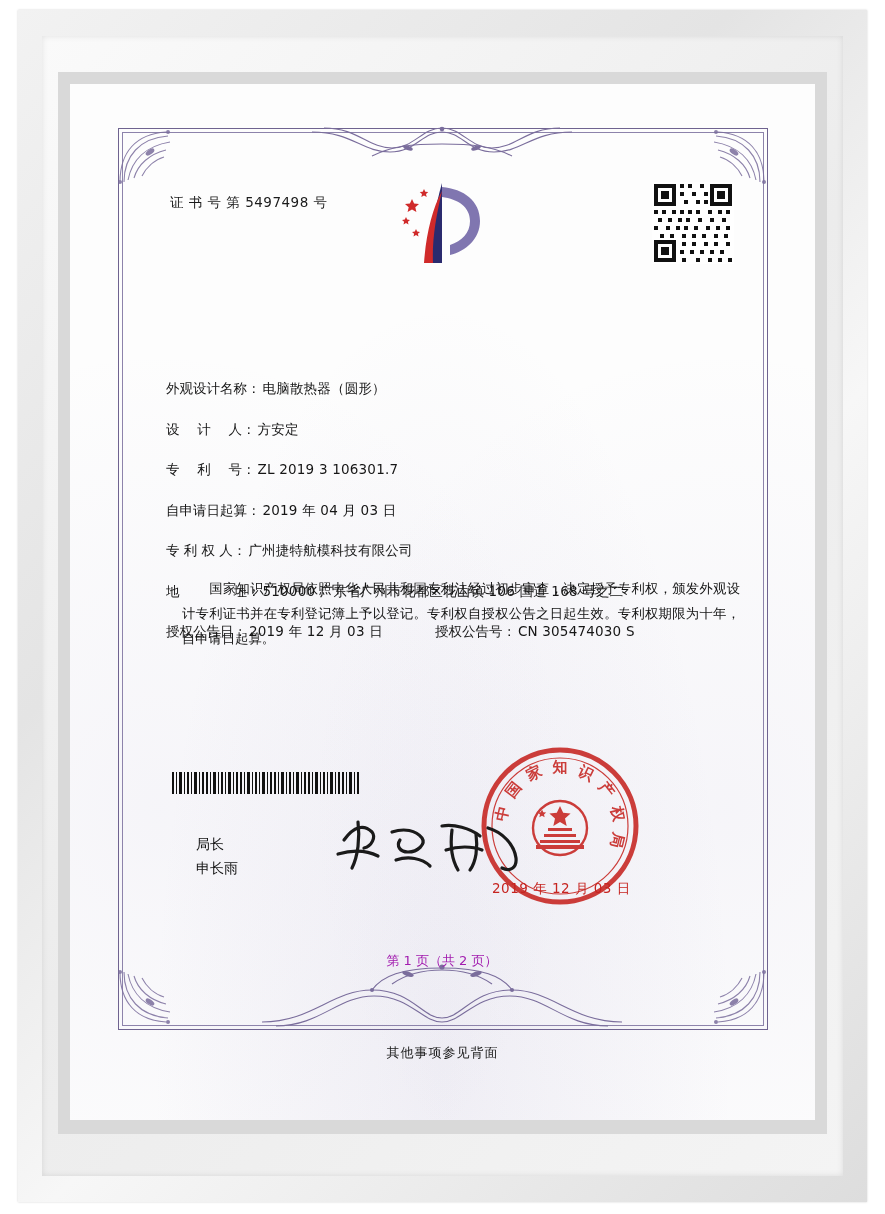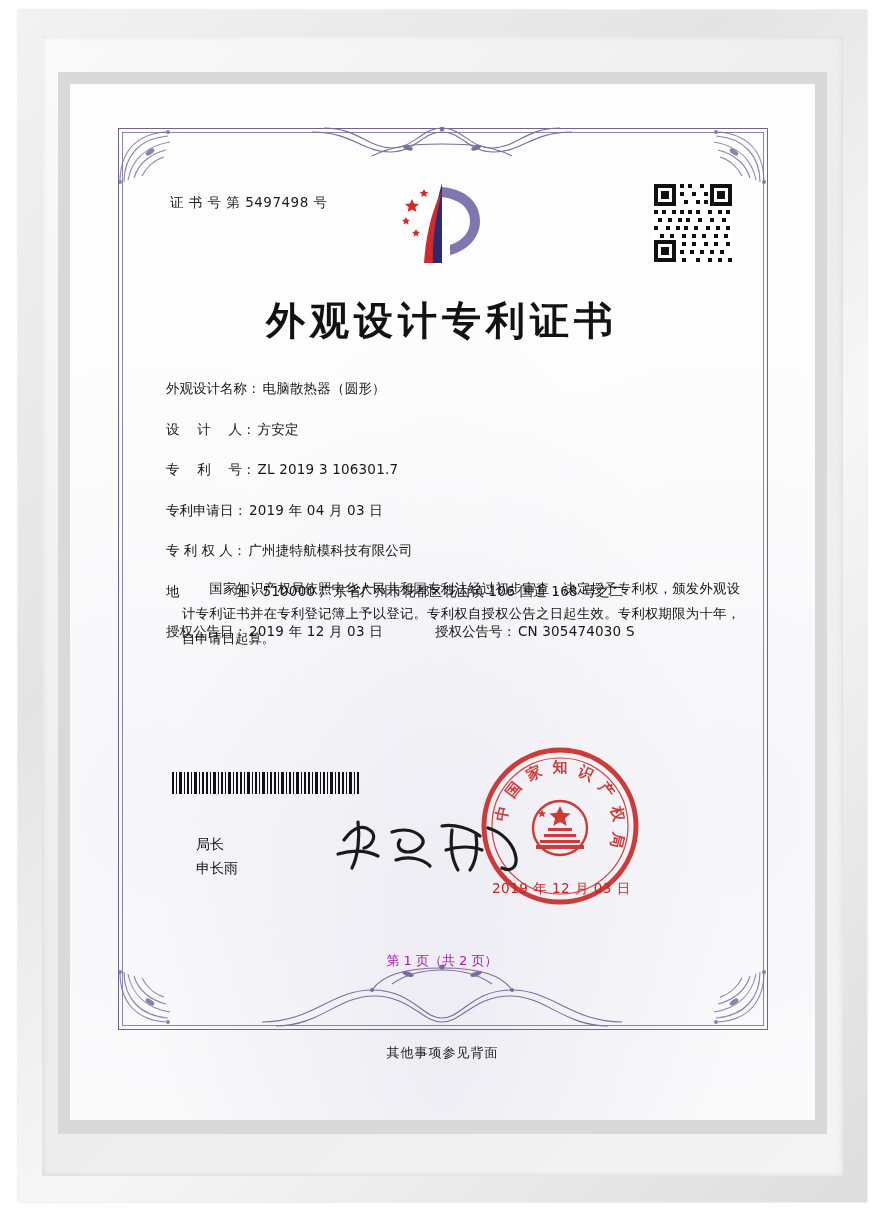--- a/index.html
+++ b/index.html
@@ -387,41 +387,40 @@
           <rect x="58" y="68" width="4" height="4"></rect>
             <rect x="68" y="68" width="4" height="4"></rect>
           <rect x="30" y="76" width="4" height="4"></rect>
             <rect x="44" y="76" width="4" height="4"></rect>
             <rect x="56" y="76" width="4" height="4"></rect>
           <rect x="66" y="76" width="4" height="4"></rect>
             <rect x="76" y="76" width="4" height="4"></rect>
         </g>
       </svg>
 
-      <div class="title">外观设计专利证书</div>
 
       <div class="fields">
 
         <div class="field-row">
           <span class="field-label">外观设计名称：</span>
           <span class="field-value">电脑散热器（圆形）</span>
         </div>
 
         <div class="field-row">
           <span class="field-label">设　 计　 人：</span>
           <span class="field-value">方安定</span>
         </div>
 
         <div class="field-row">
           <span class="field-label">专　 利　 号：</span>
           <span class="field-value">ZL 2019 3 106301.7</span>
         </div>
 
         <div class="field-row">
-          <span class="field-label">专利申请日：</span>
+          <span class="field-label">自申请日起算：</span>
           <span class="field-value">2019 年 04 月 03 日</span>
         </div>
 
         <div class="field-row">
           <span class="field-label">专 利 权 人：</span>
           <span class="field-value">广州捷特航模科技有限公司</span>
         </div>
 
         <div class="field-row">
           <span class="field-label">地　　　　址：</span>

